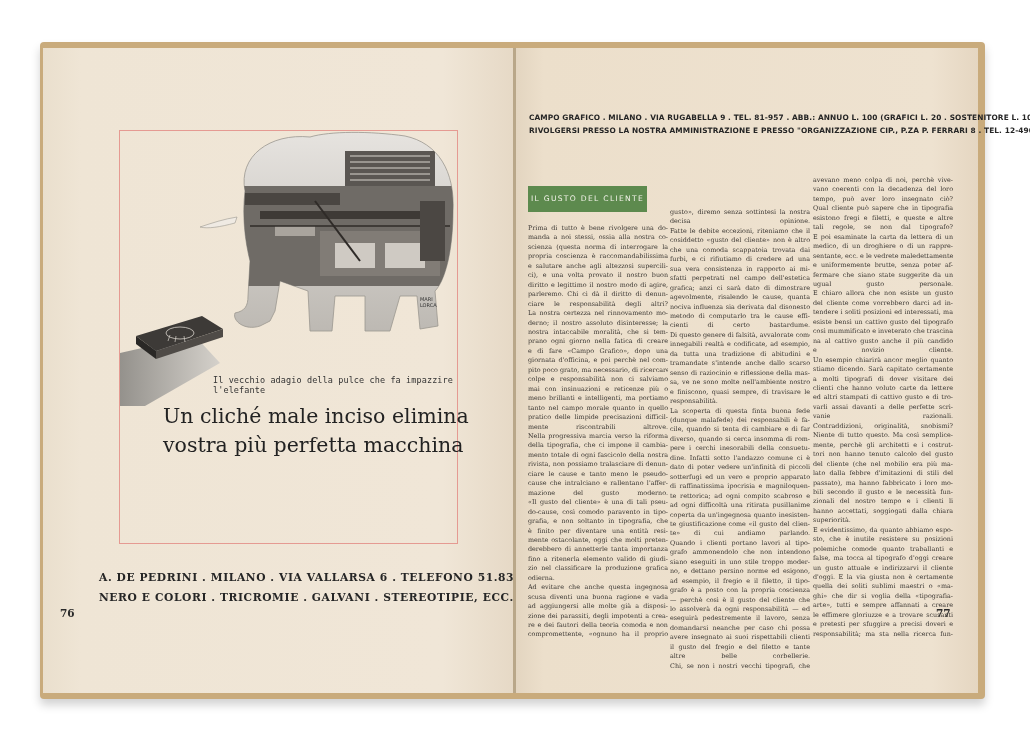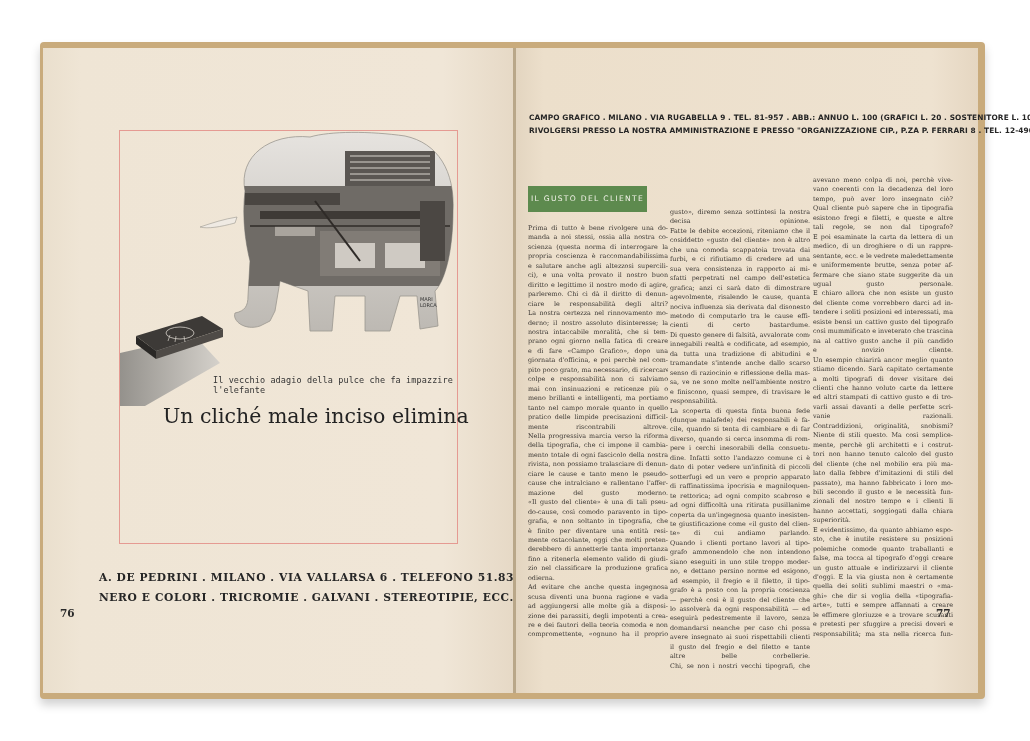--- a/index.html
+++ b/index.html
@@ -80,20 +80,21 @@
       <ellipse cx="60" cy="202" rx="14" ry="6" fill="none" stroke="#d7d2ca" stroke-width="0.8"></ellipse>
       <line x1="50" y1="204" x2="48" y2="210" stroke="#d7d2ca" stroke-width="0.7"></line>
       <line x1="56" y1="205" x2="55" y2="211" stroke="#d7d2ca" stroke-width="0.7"></line>
       <line x1="64" y1="205" x2="65" y2="211" stroke="#d7d2ca" stroke-width="0.7"></line>
     </svg>
 
     <div class="caption">Il vecchio adagio della pulce che fa impazzire l'elefante</div>
 
     <div class="headline">
       <div>Un cliché male inciso elimina</div>
+      <div>vostra più perfetta macchina</div>
     </div>
 
     <div class="address">
       <div>A. DE PEDRINI . MILANO . VIA VALLARSA 6 . TELEFONO 51.838</div>
       <div>NERO E COLORI . TRICROMIE . GALVANI . STEREOTIPIE, ECC.</div>
     </div>
 
     <div class="page-num" style="left:17px;top:559px;">76</div>
   </div>
 
@@ -225,21 +226,21 @@
         <span class="line">na al cattivo gusto anche il più candido</span>
         <span class="line">e novizio cliente.</span>
         <span class="line">Un esempio chiarirà ancor meglio quanto</span>
         <span class="line">stiamo dicendo. Sarà capitato certamente</span>
         <span class="line">a molti tipografi di dover visitare dei</span>
         <span class="line">clienti che hanno voluto carte da lettere</span>
         <span class="line">ed altri stampati di cattivo gusto e di tro-</span>
         <span class="line">varli assai davanti a delle perfette scri-</span>
         <span class="line">vanie razionali.</span>
         <span class="line">Contraddizioni, originalità, snobismi?</span>
-        <span class="line">Niente di stili questo. Ma così semplice-</span>
+        <span class="line">Niente di tutto questo. Ma così semplice-</span>
         <span class="line">mente, perchè gli architetti e i costrut-</span>
         <span class="line">tori non hanno tenuto calcolo del gusto</span>
         <span class="line">del cliente (che nel mobilio era più ma-</span>
         <span class="line">lato dalla febbre d'imitazioni di stili del</span>
         <span class="line">passato), ma hanno fabbricato i loro mo-</span>
         <span class="line">bili secondo il gusto e le necessità fun-</span>
         <span class="line">zionali del nostro tempo e i clienti li</span>
         <span class="line">hanno accettati, soggiogati dalla chiara</span>
         <span class="line">superiorità.</span>
         <span class="line">E evidentissimo, da quanto abbiamo espo-</span>

